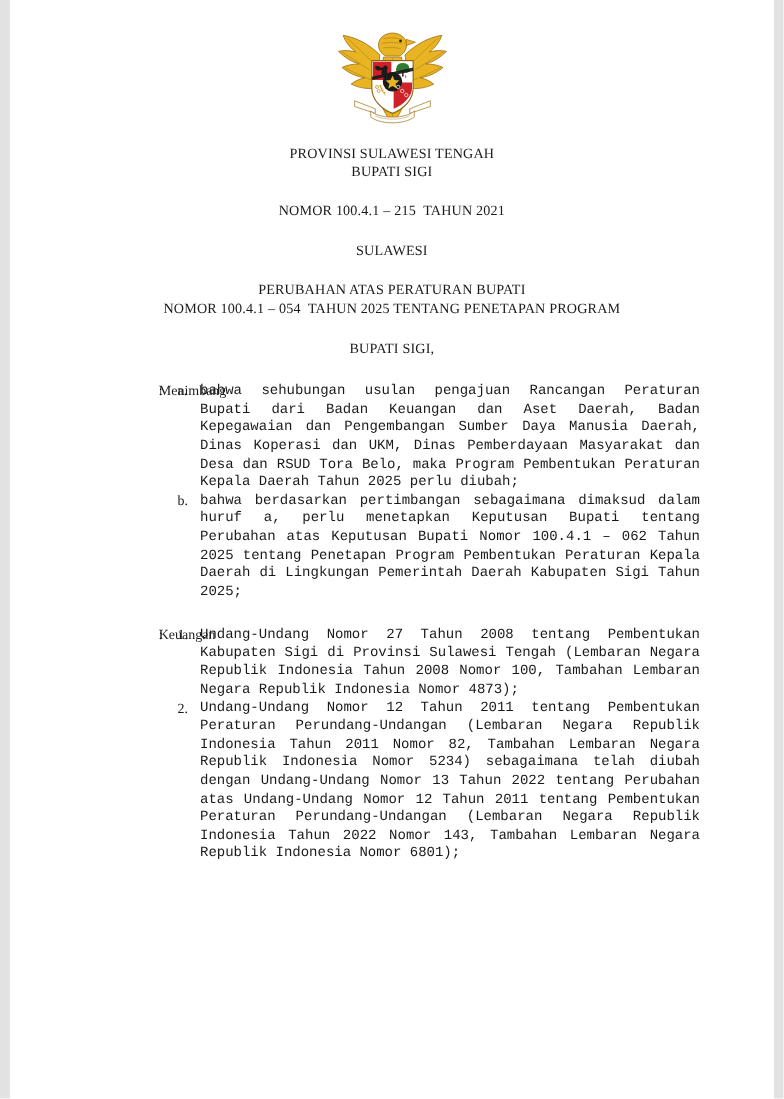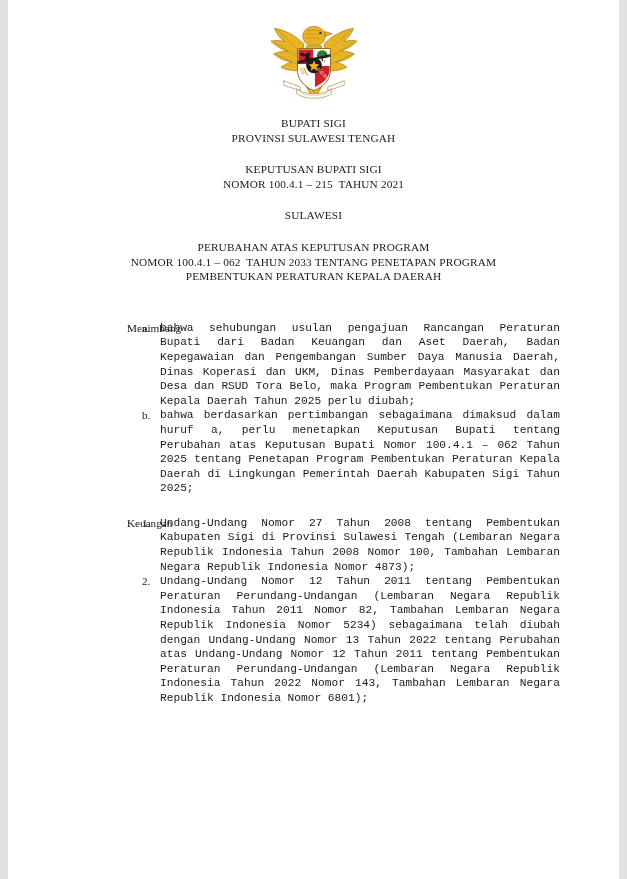--- a/index.html
+++ b/index.html
@@ -210,40 +210,39 @@
             <circle cx="124" cy="122" r="3"></circle>
           </g>
 
           <path d="M64 90 L136 74 L136 80 L64 96 Z" fill="#1A1A1A" opacity="0.9"></path>
         </g>
       </svg>
     </div>
 
     <div class="doc-body">
 
+      <div class="center-line">PROVINSI SULAWESI TENGAH</div>
       <div class="center-line">BUPATI SIGI</div>
-      <div class="center-line">PROVINSI SULAWESI TENGAH</div>
-
-      <div class="gap-md"></div>
-
-      <div class="center-line">KEPUTUSAN BUPATI SIGI</div>
+
+      <div class="gap-md"></div>
+
       <div class="center-line">NOMOR 100.4.1 – 215  TAHUN 2021</div>
 
       <div class="gap-md"></div>
 
       <div class="center-line">SULAWESI</div>
 
       <div class="gap-md"></div>
 
-      <div class="center-line">PERUBAHAN ATAS KEPUTUSAN PROGRAM</div>
-      <div class="center-line">NOMOR 100.4.1 – 062  TAHUN 2033 TENTANG PENETAPAN PROGRAM</div>
-      <div class="center-line">PEMBENTUKAN PERATURAN KEPALA DAERAH</div>
-
-      <div class="gap-md"></div>
-
+      <div class="center-line">PERUBAHAN ATAS PERATURAN BUPATI</div>
+      <div class="center-line">NOMOR 100.4.1 – 054  TAHUN 2025 TENTANG PENETAPAN PROGRAM</div>
+
+      <div class="gap-md"></div>
+
+      <div class="center-line">BUPATI SIGI,</div>
 
       <div class="gap-lg"></div>
 
       <div class="clause">
         <div class="clause-label">Menimbang</div>
         <div class="clause-colon">:</div>
         <div class="clause-items">
           <div class="item">
             <span class="item-marker">a.</span>
             <span class="item-text">bahwa sehubungan usulan pengajuan Rancangan Peraturan Bupati dari Badan Keuangan dan Aset Daerah, Badan Kepegawaian dan Pengembangan Sumber Daya Manusia Daerah, Dinas Koperasi dan UKM, Dinas Pemberdayaan Masyarakat dan Desa dan RSUD Tora Belo, maka Program Pembentukan Peraturan Kepala Daerah Tahun 2025 perlu diubah;</span>

